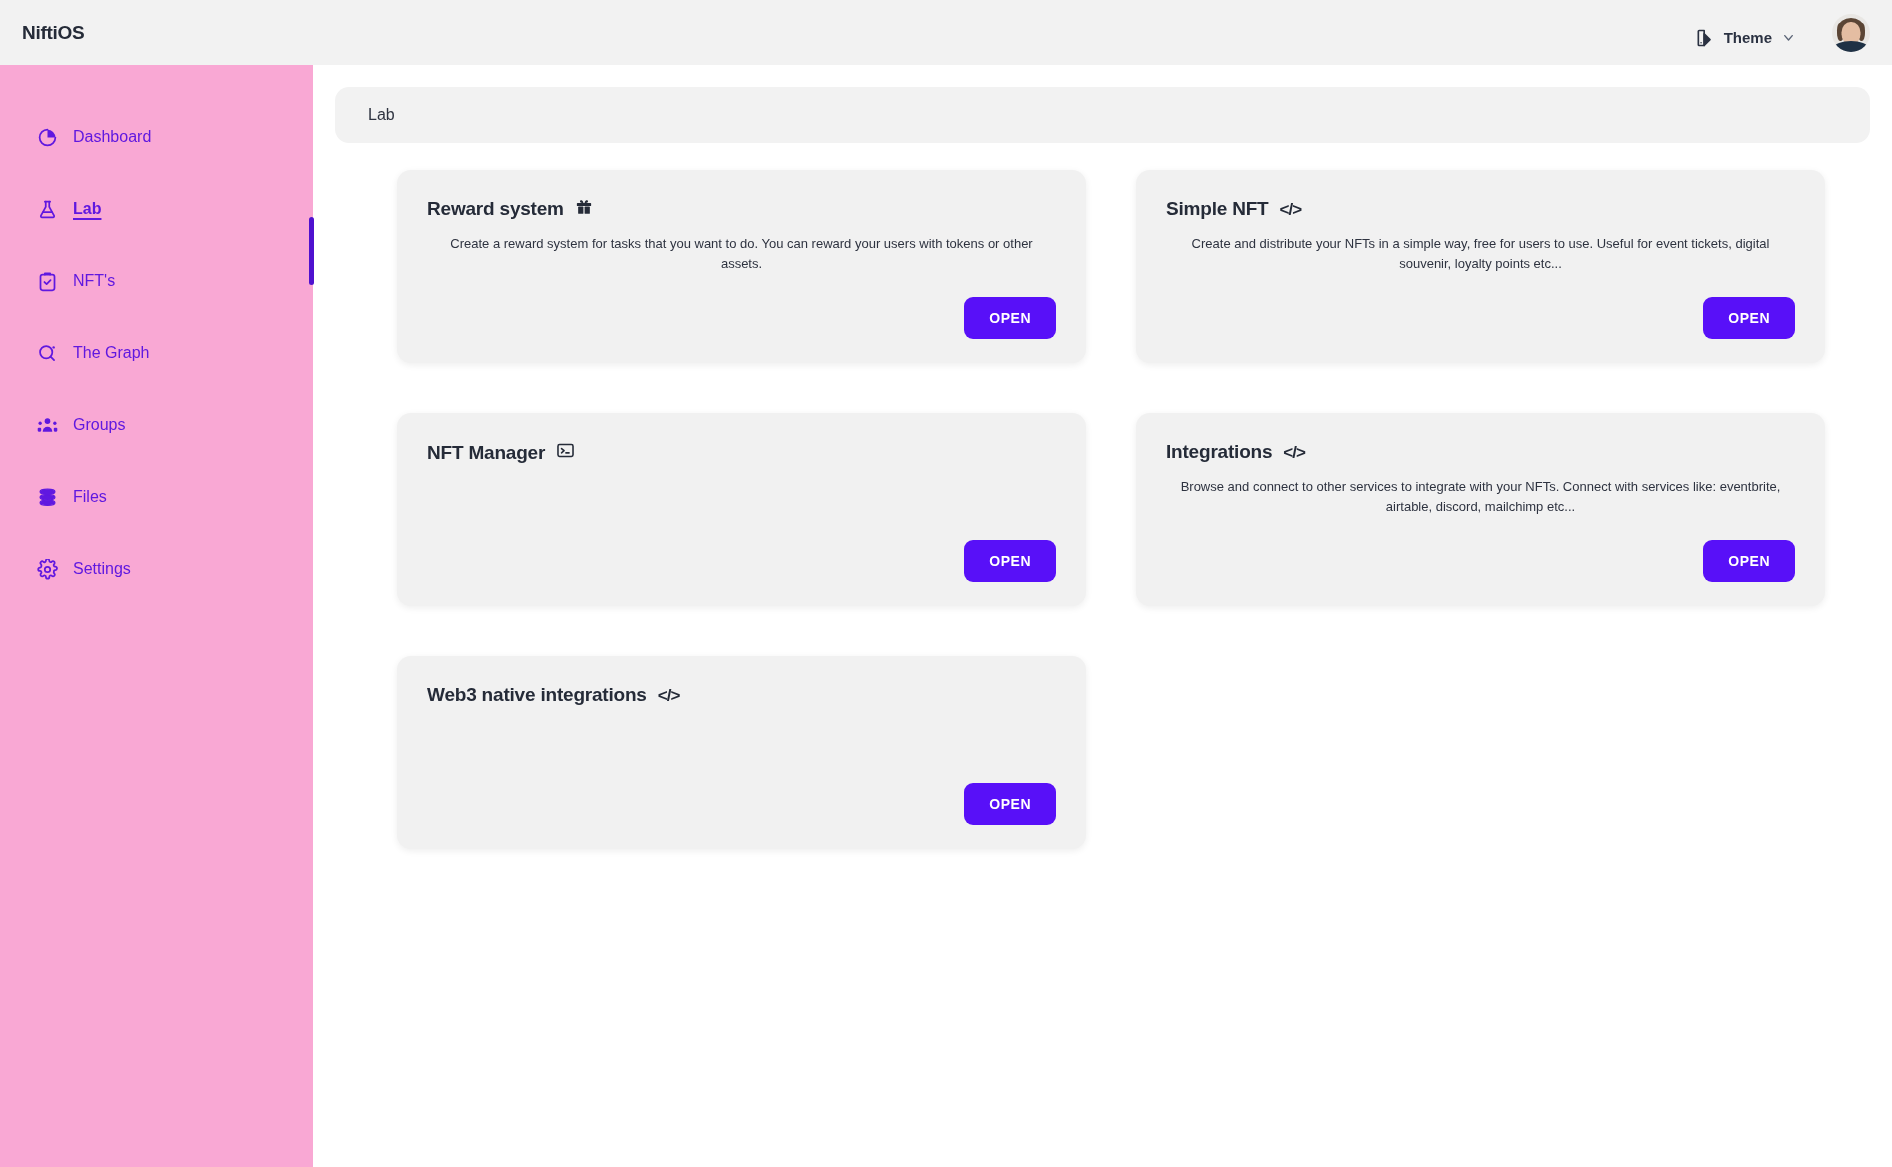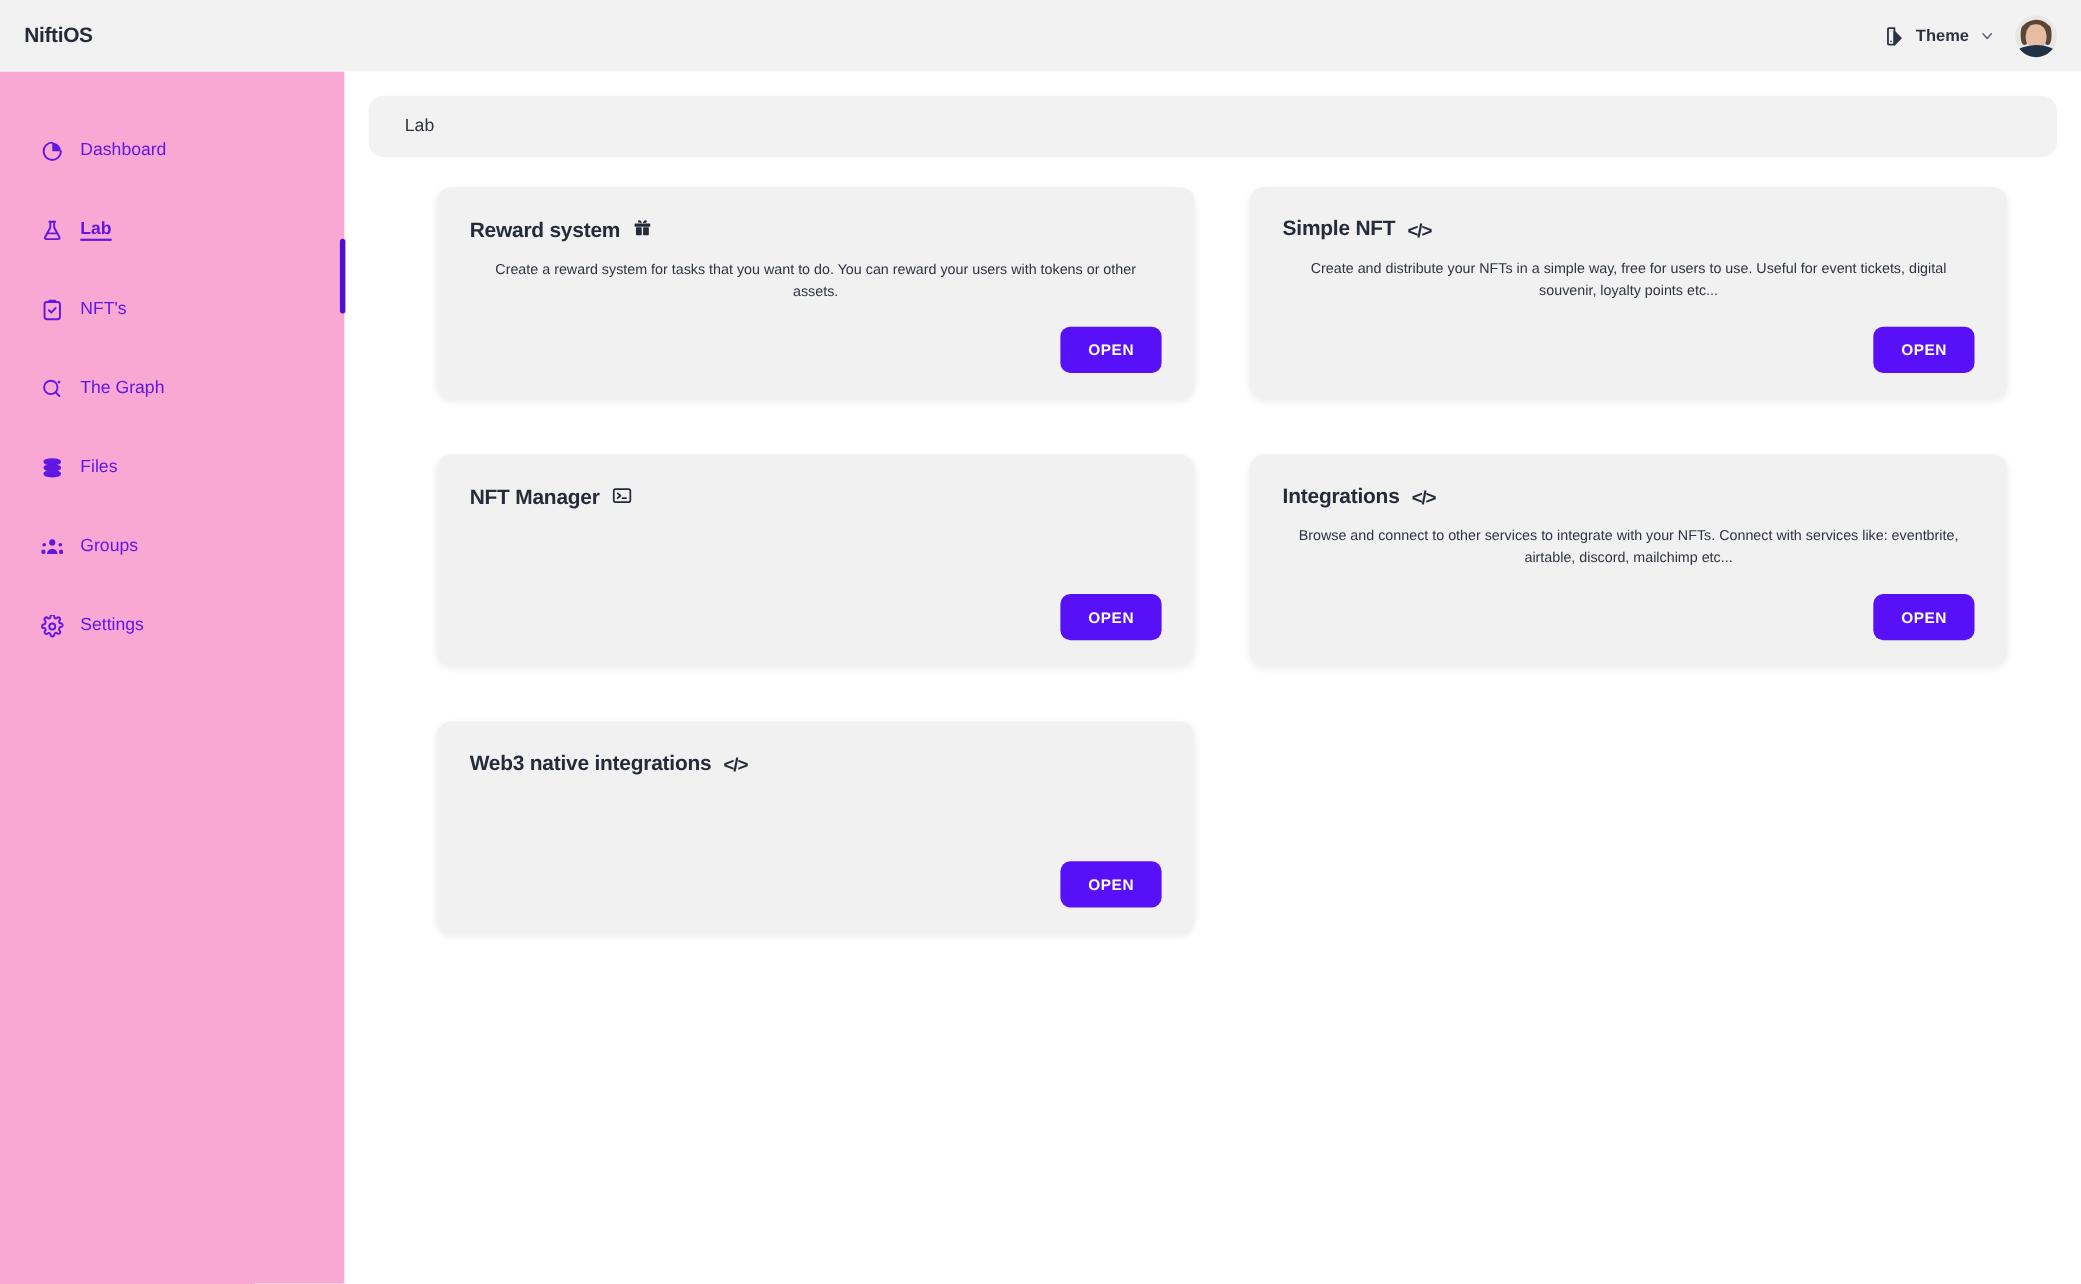--- a/index.html
+++ b/index.html
@@ -34,22 +34,22 @@
   }
   .brand {
     font-size: 19px;
     font-weight: bold;
     color: #252b38;
     letter-spacing: -0.3px;
     padding-left: 4px;
   }
   .topbar-right {
     display: flex;
-    align-items: center;
-    gap: 12px;
+    align-items: flex-end;
+    gap: 30px;
   }
   .theme-switcher {
     display: flex;
     align-items: center;
     gap: 9px;
     cursor: pointer;
     padding: 4px 6px;
   }
   .theme-icon { display: block; width: 20px; height: 20px; }
   .theme-label {
@@ -323,40 +323,40 @@
           <svg viewBox="0 0 24 24" width="21" height="21" fill="none" stroke="#6018e0" stroke-width="2" stroke-linecap="round" stroke-linejoin="round">
             <circle cx="10.5" cy="10.5" r="7"></circle>
             <line x1="15.5" y1="15.5" x2="19.5" y2="19.5"></line>
             <circle cx="19" cy="5" r="1.4" fill="#6018e0" stroke="none"></circle>
           </svg>
         </span>
         <span class="nav-label">The Graph</span>
       </div>
 
       <div class="nav-item">
-        <span class="nav-icon">
-          <svg viewBox="0 0 24 24" width="21" height="21" fill="#6018e0" stroke="#6018e0" stroke-width="1.4">
-            <ellipse cx="12" cy="5.5" rx="8.5" ry="3"></ellipse>
-            <ellipse cx="12" cy="11.8" rx="8.5" ry="3"></ellipse>
-            <ellipse cx="12" cy="18" rx="8.5" ry="3"></ellipse>
-          </svg>
-        </span>
-        <span class="nav-label">Files</span>
-      </div>
-
-      <div class="nav-item">
         <svg class="nav-icon" viewBox="0 0 24 24" width="21" height="21" fill="#6018e0">
           <circle cx="12" cy="7" r="3.2"></circle>
           <path d="M6.5 19 a5.5 5.5 0 0 1 11 0 z"></path>
           <circle cx="3.6" cy="9.4" r="1.9"></circle>
           <circle cx="20.4" cy="9.4" r="1.9"></circle>
           <rect x="0.8" y="14.6" width="4" height="4.4" rx="1.2"></rect>
           <rect x="19.2" y="14.6" width="4" height="4.4" rx="1.2"></rect>
         </svg>
         <span class="nav-label">Groups</span>
+      </div>
+
+      <div class="nav-item">
+        <span class="nav-icon">
+          <svg viewBox="0 0 24 24" width="21" height="21" fill="#6018e0" stroke="#6018e0" stroke-width="1.4">
+            <ellipse cx="12" cy="5.5" rx="8.5" ry="3"></ellipse>
+            <ellipse cx="12" cy="11.8" rx="8.5" ry="3"></ellipse>
+            <ellipse cx="12" cy="18" rx="8.5" ry="3"></ellipse>
+          </svg>
+        </span>
+        <span class="nav-label">Files</span>
       </div>
 
       <div class="nav-item">
         <span class="nav-icon">
           <svg viewBox="0 0 24 24" width="21" height="21" fill="none" stroke="#6018e0" stroke-width="2" stroke-linecap="round" stroke-linejoin="round">
             <circle cx="12" cy="12" r="3.1"></circle>
             <path d="M19.3 14.6a1.6 1.6 0 0 0 .32 1.77l.06.06a1.95 1.95 0 1 1-2.76 2.76l-.06-.06a1.6 1.6 0 0 0-1.77-.32 1.6 1.6 0 0 0-.97 1.47v.17a1.95 1.95 0 1 1-3.9 0v-.09a1.6 1.6 0 0 0-1.05-1.47 1.6 1.6 0 0 0-1.77.32l-.06.06A1.95 1.95 0 1 1 4.58 16.5l.06-.06a1.6 1.6 0 0 0 .32-1.77 1.6 1.6 0 0 0-1.47-.97h-.17a1.95 1.95 0 1 1 0-3.9h.09A1.6 1.6 0 0 0 4.9 7.77a1.6 1.6 0 0 0-.32-1.77l-.06-.06A1.95 1.95 0 1 1 7.28 3.18l.06.06a1.6 1.6 0 0 0 1.77.32h.08a1.6 1.6 0 0 0 .97-1.47v-.17a1.95 1.95 0 1 1 3.9 0v.09a1.6 1.6 0 0 0 .97 1.47 1.6 1.6 0 0 0 1.77-.32l.06-.06a1.95 1.95 0 1 1 2.76 2.76l-.06.06a1.6 1.6 0 0 0-.32 1.77v.08a1.6 1.6 0 0 0 1.47.97h.17a1.95 1.95 0 1 1 0 3.9h-.09a1.6 1.6 0 0 0-1.47.97z"></path>
           </svg>
         </span>
         <span class="nav-label">Settings</span>

